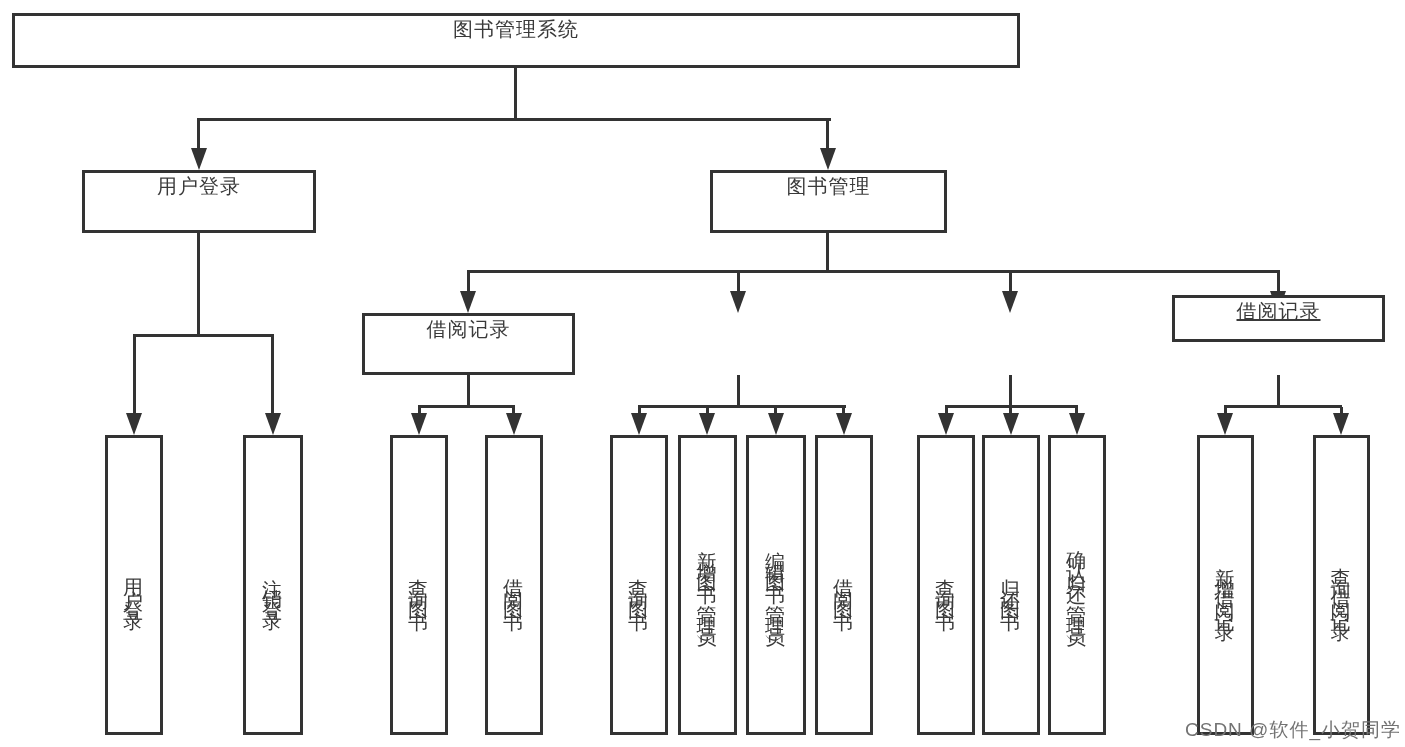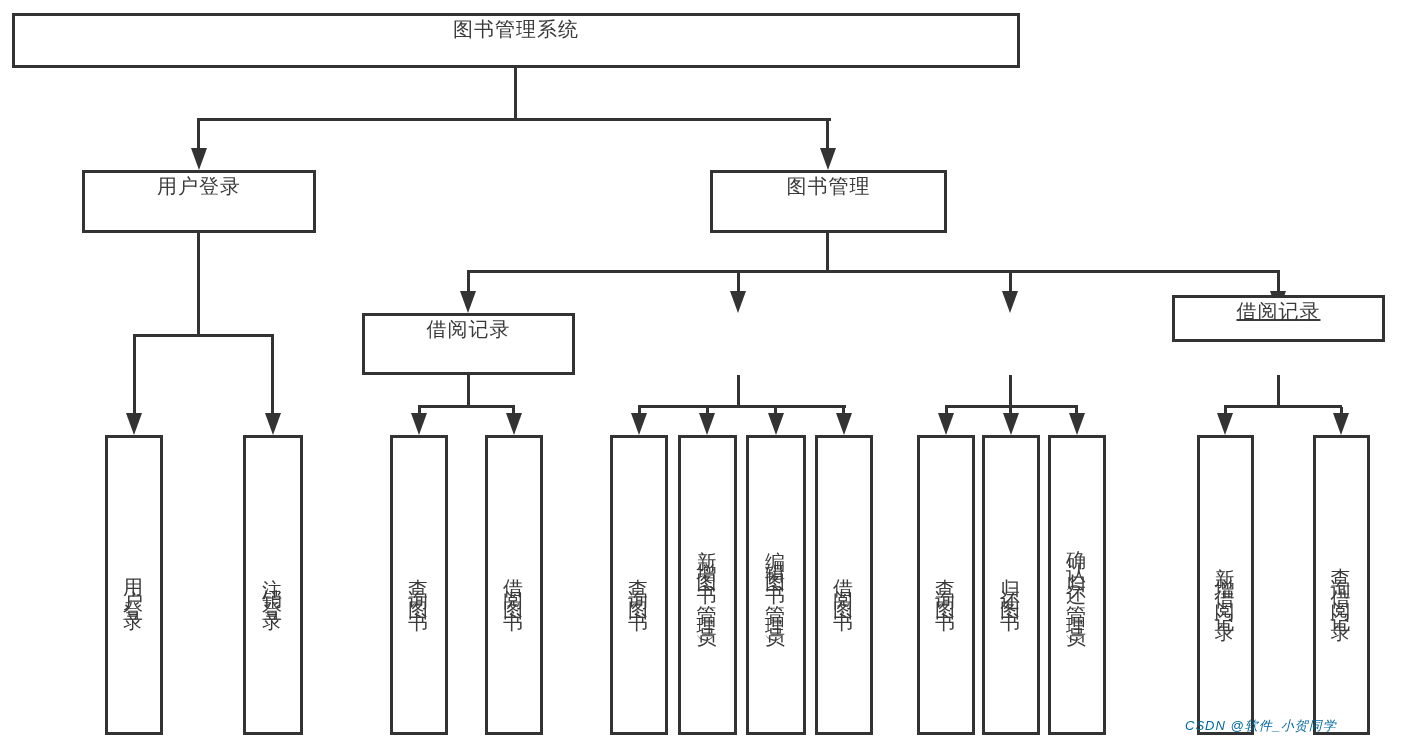--- a/index.html
+++ b/index.html
@@ -49,25 +49,24 @@
     width: 0;
     height: 0;
     border-left: 8px solid transparent;
     border-right: 8px solid transparent;
     border-top: 22px solid #333333;
   }
   .watermark {
     position: absolute;
     left: 1185px;
     top: 717px;
-    font-size: 13px;
-    color: #0369a1;
+    font-size: 19px;
+    color: #737373;
     letter-spacing: 1px;
     white-space: nowrap;
-    font-style: italic;
   }
 </style>
 </head>
 <body>
 
 <div class="canvas">
 
   <div class="node" style="left:12px; top:13px; width:1008px; height:55px;">
     <span>图书管理系统</span>
   </div>

